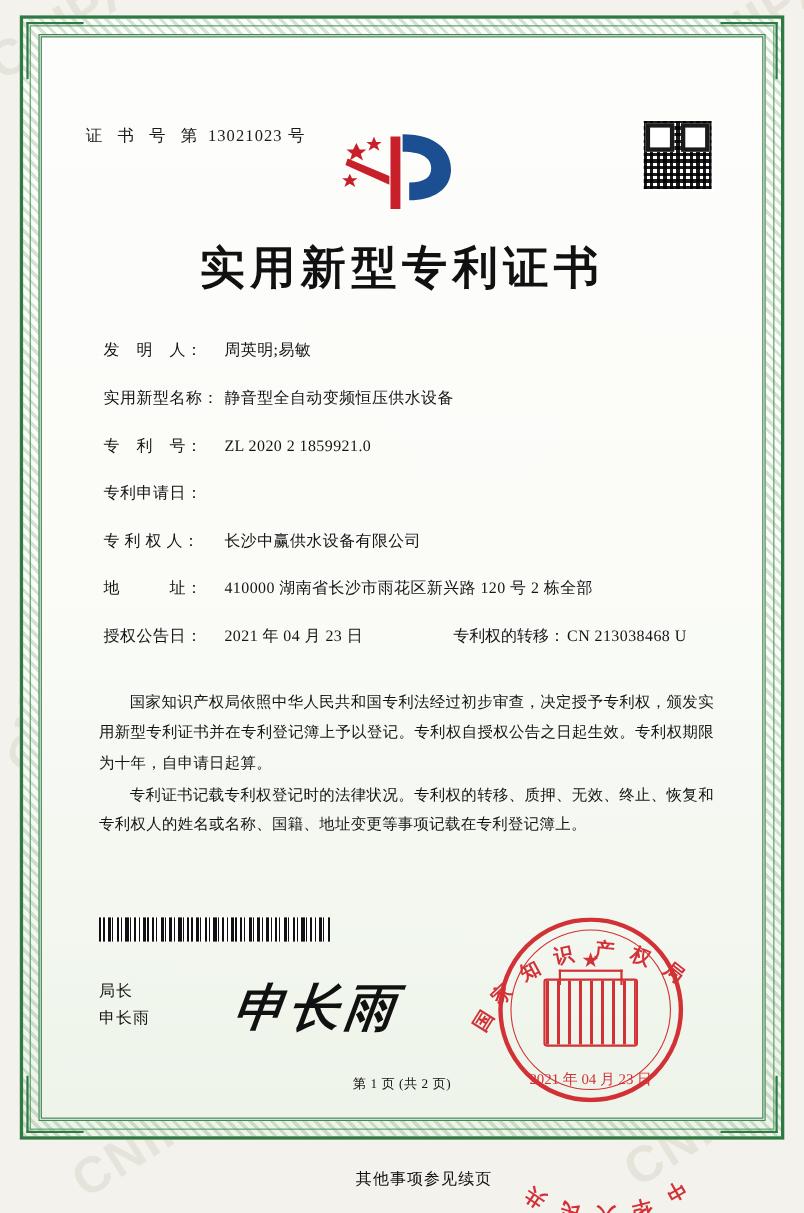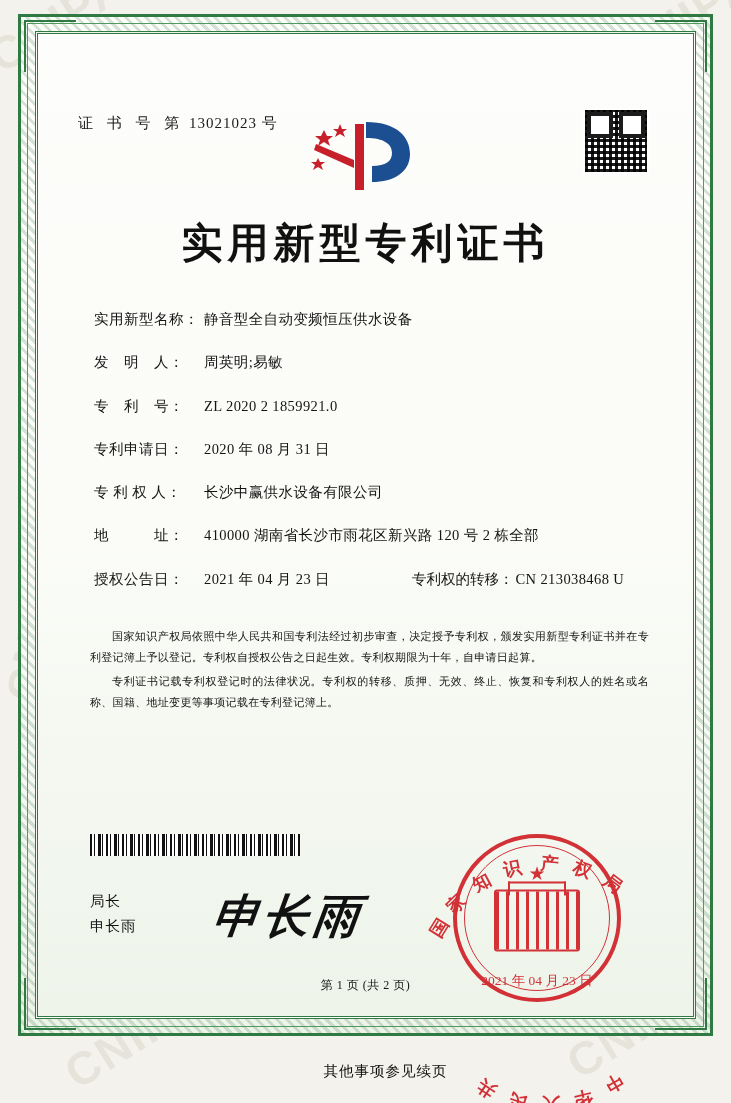--- a/index.html
+++ b/index.html
@@ -157,21 +157,21 @@
   }
   .row.two .value { flex: 0 0 auto; min-width: 210px; }
   .row.two .label2 { flex: 0 0 auto; min-width: 96px; }
 
   
   .paras {
     position: absolute;
     left: 52px;
     right: 44px;
     top: 592px;
-    font-size: 11px;
+    font-size: 14px;
     line-height: 1.95;
     color: #141414;
     text-align: justify;
     letter-spacing: 0.3px;
   }
   .paras p { margin: 0 0 2px 0; text-indent: 2em; }
 
   
   .barcode {
     position: absolute;
@@ -337,34 +337,33 @@
         <polygon points="12,42 14,46 19,46 15,49 17,54 12,51 7,54 9,49 5,46 10,46" fill="#c8202b"></polygon>
       </svg>
     </div>
 
     <div class="qr"></div>
 
     <div class="title">实用新型专利证书</div>
 
     <div class="fields">
       <div class="row">
+        <span class="label">发　明　人：</span>
+        <span class="value">周英明;易敏</span>
+      </div>
+      <div class="row">
         <span class="label">实用新型名称：</span>
         <span class="value">静音型全自动变频恒压供水设备</span>
       </div>
       <div class="row">
-        <span class="label">发　明　人：</span>
-        <span class="value">周英明;易敏</span>
-      </div>
-      <div class="row">
         <span class="label">专　利　号：</span>
         <span class="value">ZL 2020 2 1859921.0</span>
       </div>
       <div class="row">
         <span class="label">专利申请日：</span>
-        <span class="value">2020 年 08 月 31 日</span>
       </div>
       <div class="row">
         <span class="label">专 利 权 人：</span>
         <span class="value">长沙中赢供水设备有限公司</span>
       </div>
       <div class="row">
         <span class="label">地　　　址：</span>
         <span class="value">410000 湖南省长沙市雨花区新兴路 120 号 2 栋全部</span>
       </div>
       <div class="row two">

